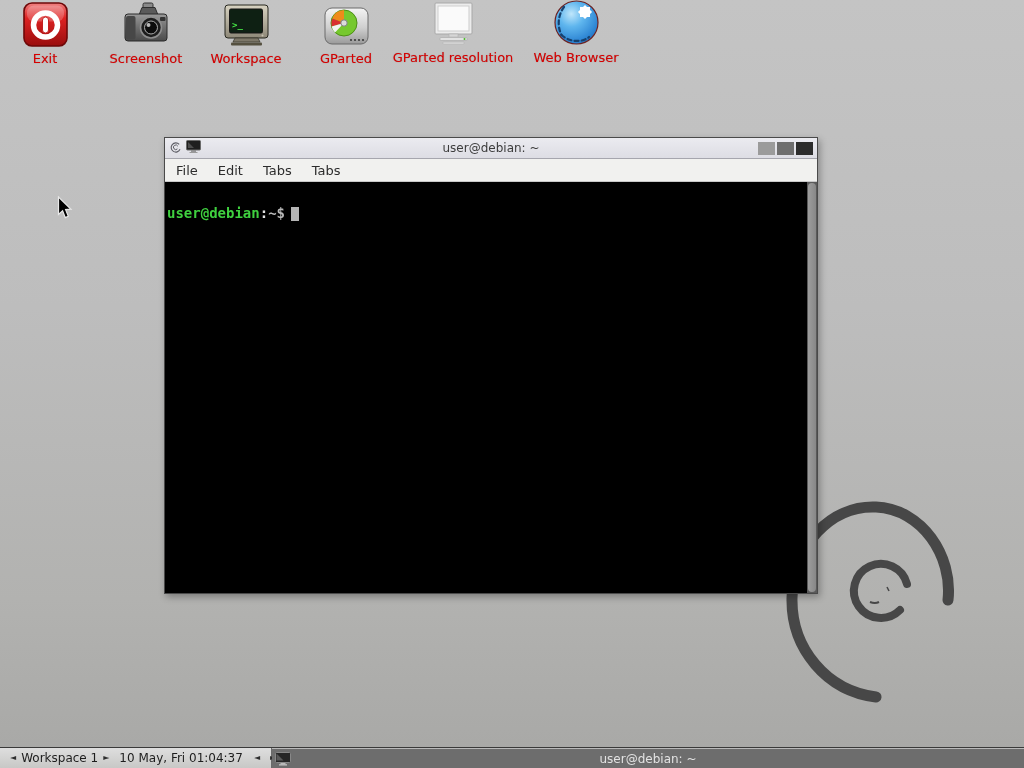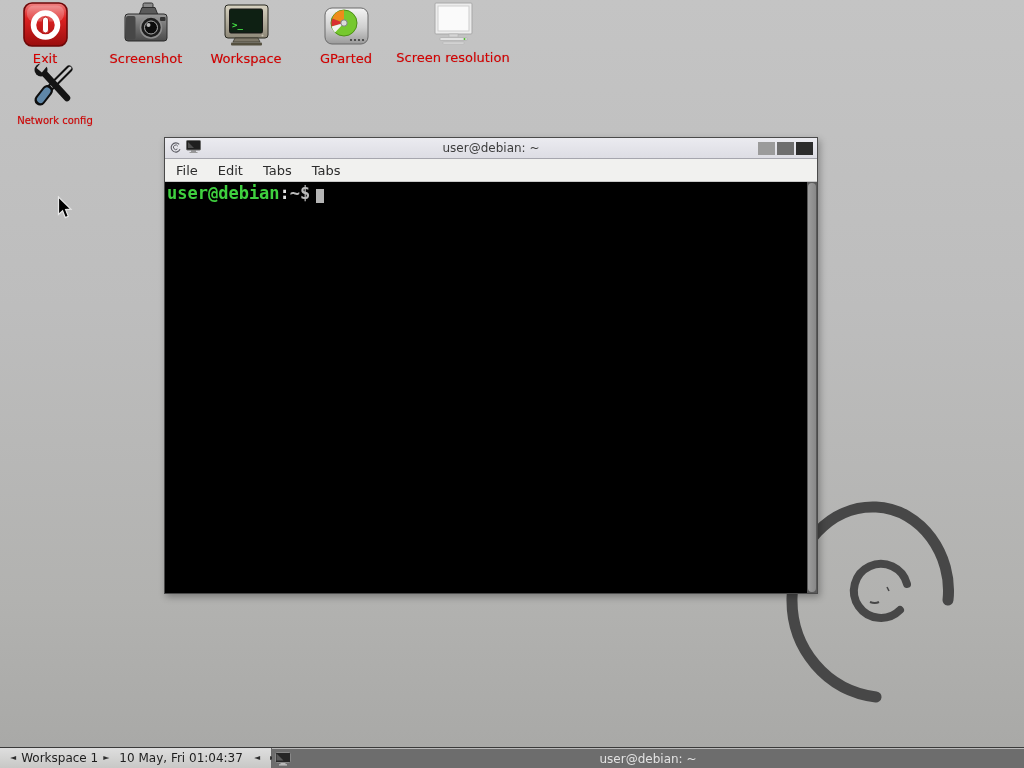--- a/index.html
+++ b/index.html
@@ -24,21 +24,21 @@
   .tb-title{position:absolute;left:0;right:0;text-align:center;font-size:12px;color:#3c3c3c;}
   .tb-btns{margin-left:auto;display:flex;gap:2px;z-index:1;}
   .tb-btn{width:17px;height:13px;}
   .btn-min{background:#9b9b9b;}
   .btn-max{background:#6e6e6e;}
   .btn-close{background:#2c2c2c;}
   .menubar{flex:0 0 22px;height:22px;background:#f1f1ef;border-bottom:1px solid #c8c8c8;
     display:flex;align-items:center;font-size:13px;color:#2d2d2d;padding-left:1px;}
   .menu-item{padding:0 10px;cursor:default;}
   .term{flex:1;position:relative;background:#000;font-family:"DejaVu Sans Mono",monospace;}
-  .term-line{padding:3px 0 0 2px;font-size:17px;font-weight:bold;line-height:16px;white-space:pre;}
+  .term-line{padding:3px 0 0 2px;font-size:14px;font-weight:bold;line-height:16px;white-space:pre;margin-top:20px;}
   .p-user{color:#3fd03f;}
   .p-colon{color:#e2e2e2;}
   .p-path{color:#b9b9b9;}
   .p-dollar{color:#b9b9b9;}
   .cursor-block{display:inline-block;width:8px;height:14px;background:#b5b5b5;
     vertical-align:text-bottom;margin-left:6px;}
   .scrollbar{position:absolute;top:0;right:0;bottom:0;width:10px;background:#5a5a5a;}
   .scroll-thumb{position:absolute;top:1px;bottom:1px;left:1px;right:1px;
     background:linear-gradient(90deg,#9d9d9d,#878787);border-radius:4px;}
   
@@ -164,40 +164,46 @@
     <span class="ic">
       <svg width="50" height="44" viewBox="0 0 50 44">
         <rect x="7" y="1" width="37" height="31" rx="1" fill="#ececec" stroke="#a8a8a8"></rect>
         <rect x="10" y="4" width="31" height="25" fill="#fafafa" stroke="#cdcdcd"></rect>
         <rect x="21" y="32" width="9" height="3" fill="#d6d6d6" stroke="#b0b0b0" stroke-width=".6"></rect>
         <rect x="12" y="35.5" width="27" height="3" rx=".8" fill="#e2e2e2" stroke="#adadad" stroke-width=".7"></rect>
         <circle cx="36.5" cy="37" r="1" fill="#44bb22"></circle>
         <rect x="15" y="40" width="21" height="2.2" rx=".6" fill="#d9d9d9" stroke="#b3b3b3" stroke-width=".6"></rect>
       </svg>
     </span>
-    <span class="dlabel">Screen resolution</span>
-  </div>
-
-
-  <div class="dicon" style="left:0px;top:63px;width:110px">
+    <span class="dlabel">GParted resolution</span>
+  </div>
+
+  <div class="dicon" style="left:514px;top:0px;width:124px">
     <span class="ic">
       <svg width="49" height="47" viewBox="0 0 49 47">
-        <g stroke-linecap="round">
-          <line x1="38" y1="7" x2="17" y2="28" stroke="#101010" stroke-width="7"></line>
-          <line x1="39" y1="6" x2="18" y2="27" stroke="#c9c9c9" stroke-width="3"></line>
-          <line x1="16.5" y1="28.5" x2="9" y2="38" stroke="#0e0e0e" stroke-width="11"></line>
-          <line x1="16" y1="29" x2="9.5" y2="37.5" stroke="#5f87a8" stroke-width="7"></line>
-          <line x1="13" y1="11" x2="36" y2="36" stroke="#141414" stroke-width="6.5"></line>
+        <defs>
+            <radialGradient id="gr-globe" cx=".38" cy=".3" r=".85">
+          <stop offset="0" stop-color="#bfe6fb"></stop>
+              <stop offset=".35" stop-color="#5fb6ee"></stop>
+          <stop offset=".75" stop-color="#2e86d4"></stop>
+              <stop offset="1" stop-color="#1b5ea8"></stop>
+        </radialGradient>
+          </defs>
+        <circle cx="24.5" cy="23.5" r="21.5" fill="url(#gr-globe)" stroke="#6c2323" stroke-width="1.2"></circle>
+        <g fill="#ffffff">
+          <rect x="28" y="8" width="10" height="10"></rect>
+          <rect x="28" y="8" width="10" height="10" transform="rotate(45 33 13)"></rect>
         </g>
-        <circle cx="10" cy="8" r="6.5" fill="#141414"></circle>
-        <rect x="8" y="0" width="7" height="9" fill="#c1c1c1" transform="rotate(40 11 4)"></rect>
-      </svg>
-    </span>
-    <span class="dlabel small">Network config</span>
-  </div>
+        <path d="M12 8 C6 16 5 27 9.5 36" fill="none" stroke="#15406e" stroke-width="2.2" stroke-dasharray="4 3.2" stroke-linecap="round"></path>
+        <path d="M9.5 36 C17 43 30 44 37 38" fill="none" stroke="#15406e" stroke-width="2.2" stroke-dasharray="4 3.2" stroke-linecap="round"></path>
+      </svg>
+    </span>
+    <span class="dlabel">Web Browser</span>
+  </div>
+
 
   <div class="window">
     <div class="titlebar">
       <span class="tb-icons">
         <span>
           <svg width="13" height="13" viewBox="0 0 13 13">
             <path d="M10.2 3.4 A4.6 4.6 0 1 0 11 8.3" fill="none" stroke="#5c5c64" stroke-width="1.1"></path>
             <path d="M8.8 5.2 A2.3 2.3 0 1 0 8.4 7.9" fill="none" stroke="#5c5c64" stroke-width="1"></path>
           </svg>
         </span>

